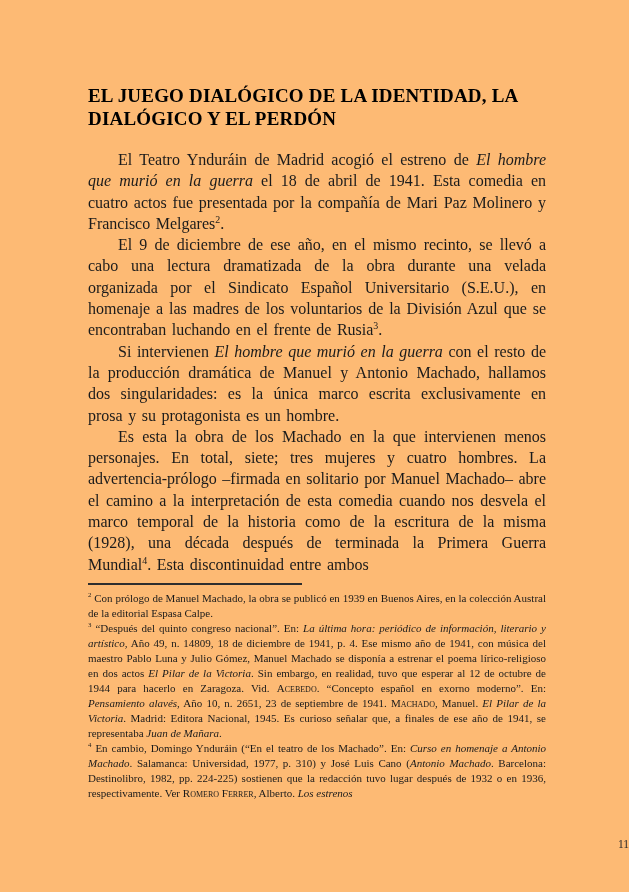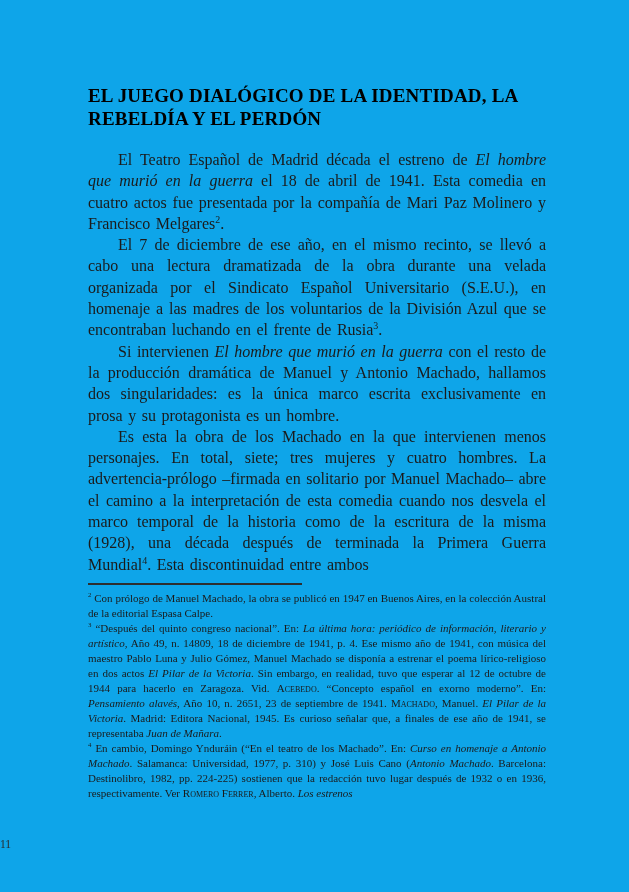--- a/index.html
+++ b/index.html
@@ -4,21 +4,21 @@
 <style>
   html, body { margin: 0; padding: 0; }
   body {
     width: 629px; height: 892px;
     background: #ffffff;
     position: relative;
     overflow: hidden;
     font-family: "Liberation Serif", "DejaVu Serif", serif;
     color: #1b1b1b;
   }
-  .sheet { position: absolute; inset: 0; background: #0ea5e9; }
+  .sheet { position: absolute; inset: 0; background: #fdba74; }
   .text-block {
     position: absolute;
     left: 88px; top: 84px;
     width: 458px;
   }
   .title {
     margin: 0 0 19px 0;
     font-size: 19px;
     line-height: 23px;
     font-weight: bold;
@@ -46,47 +46,47 @@
     line-height: 15px;
     text-align: justify;
   }
   .i { font-style: italic; }
   .sc { font-variant: small-caps; }
   sup { font-size: 0.62em; line-height: 0; vertical-align: super; }
   .page-number {
     position: absolute;
     top: 838px; left: 0;
     width: 629px;
-    text-align: left;
+    text-align: right;
     font-size: 11.5px;
     color: #2a2a2a;
   }
 </style>
 </head>
 <body>
 
 <div class="sheet">
   <div class="text-block">
 
     <h1 class="title">
       <span class="tline">EL JUEGO DIALÓGICO DE LA IDENTIDAD, LA</span>
-      <span class="tline">REBELDÍA Y EL PERDÓN</span>
+      <span class="tline">DIALÓGICO Y EL PERDÓN</span>
     </h1>
 
     <div>
-      <p class="para"><span>El Teatro Español de Madrid década el estreno de </span><span class="i">El hombre que murió en la guerra</span><span> el 18 de abril de 1941. Esta comedia en cuatro actos fue presentada por la compañía de Mari Paz Molinero y Francisco Melgares</span><sup>2</sup><span>.</span></p>
-      <p class="para"><span>El 7 de diciembre de ese año, en el mismo recinto, se llevó a cabo una lectura dramatizada de la obra durante una velada organizada por el Sindicato Español Universitario (S.E.U.), en homenaje a las madres de los voluntarios de la División Azul que se encontraban luchando en el frente de Rusia</span><sup>3</sup><span>.</span></p>
+      <p class="para"><span>El Teatro Ynduráin de Madrid acogió el estreno de </span><span class="i">El hombre que murió en la guerra</span><span> el 18 de abril de 1941. Esta comedia en cuatro actos fue presentada por la compañía de Mari Paz Molinero y Francisco Melgares</span><sup>2</sup><span>.</span></p>
+      <p class="para"><span>El 9 de diciembre de ese año, en el mismo recinto, se llevó a cabo una lectura dramatizada de la obra durante una velada organizada por el Sindicato Español Universitario (S.E.U.), en homenaje a las madres de los voluntarios de la División Azul que se encontraban luchando en el frente de Rusia</span><sup>3</sup><span>.</span></p>
       <p class="para"><span>Si intervienen </span><span class="i">El hombre que murió en la guerra</span><span> con el resto de la producción dramática de Manuel y Antonio Machado, hallamos dos singularidades: es la única marco escrita exclusivamente en prosa y su protagonista es un hombre.</span></p>
       <p class="para"><span>Es esta la obra de los Machado en la que intervienen menos personajes. En total, siete; tres mujeres y cuatro hombres. La advertencia-prólogo –firmada en solitario por Manuel Machado– abre el camino a la interpretación de esta comedia cuando nos desvela el marco temporal de la historia como de la escritura de la misma (1928), una década después de terminada la Primera Guerra Mundial</span><sup>4</sup><span>. Esta discontinuidad entre ambos</span></p>
     </div>
 
     <div class="footnote-sep"></div>
 
     <div>
-      <p class="footnote"><sup>2</sup><span> Con prólogo de Manuel Machado, la obra se publicó en 1947 en Buenos Aires, en la colección Austral de la editorial Espasa Calpe.</span></p>
+      <p class="footnote"><sup>2</sup><span> Con prólogo de Manuel Machado, la obra se publicó en 1939 en Buenos Aires, en la colección Austral de la editorial Espasa Calpe.</span></p>
       <p class="footnote"><sup>3</sup><span> “Después del quinto congreso nacional”. En: </span><span class="i">La última hora: periódico de información, literario y artístico</span><span>, Año 49, n. 14809, 18 de diciembre de 1941, p. 4. Ese mismo año de 1941, con música del maestro Pablo Luna y Julio Gómez, Manuel Machado se disponía a estrenar el poema lírico-religioso en dos actos </span><span class="i">El Pilar de la Victoria</span><span>. Sin embargo, en realidad, tuvo que esperar al 12 de octubre de 1944 para hacerlo en Zaragoza. Vid. </span><span class="sc">Acebedo</span><span>. “Concepto español en exorno moderno”. En: </span><span class="i">Pensamiento alavés,</span><span> Año 10, n. 2651, 23 de septiembre de 1941. </span><span class="sc">Machado</span><span>, Manuel. </span><span class="i">El Pilar de la Victoria</span><span>. Madrid: Editora Nacional, 1945. Es curioso señalar que, a finales de ese año de 1941, se representaba </span><span class="i">Juan de Mañara</span><span>.</span></p>
       <p class="footnote"><sup>4</sup><span> En cambio, Domingo Ynduráin (“En el teatro de los Machado”. En: </span><span class="i">Curso en homenaje a Antonio Machado</span><span>. Salamanca: Universidad, 1977, p. 310) y José Luis Cano (</span><span class="i">Antonio Machado</span><span>. Barcelona: Destinolibro, 1982, pp. 224-225) sostienen que la redacción tuvo lugar después de 1932 o en 1936, respectivamente. Ver </span><span class="sc">Romero Ferrer</span><span>, Alberto. </span><span class="i">Los estrenos</span></p>
     </div>
 
   </div>
 
   <div class="page-number">11</div>
 </div>
 
 </body></html>

